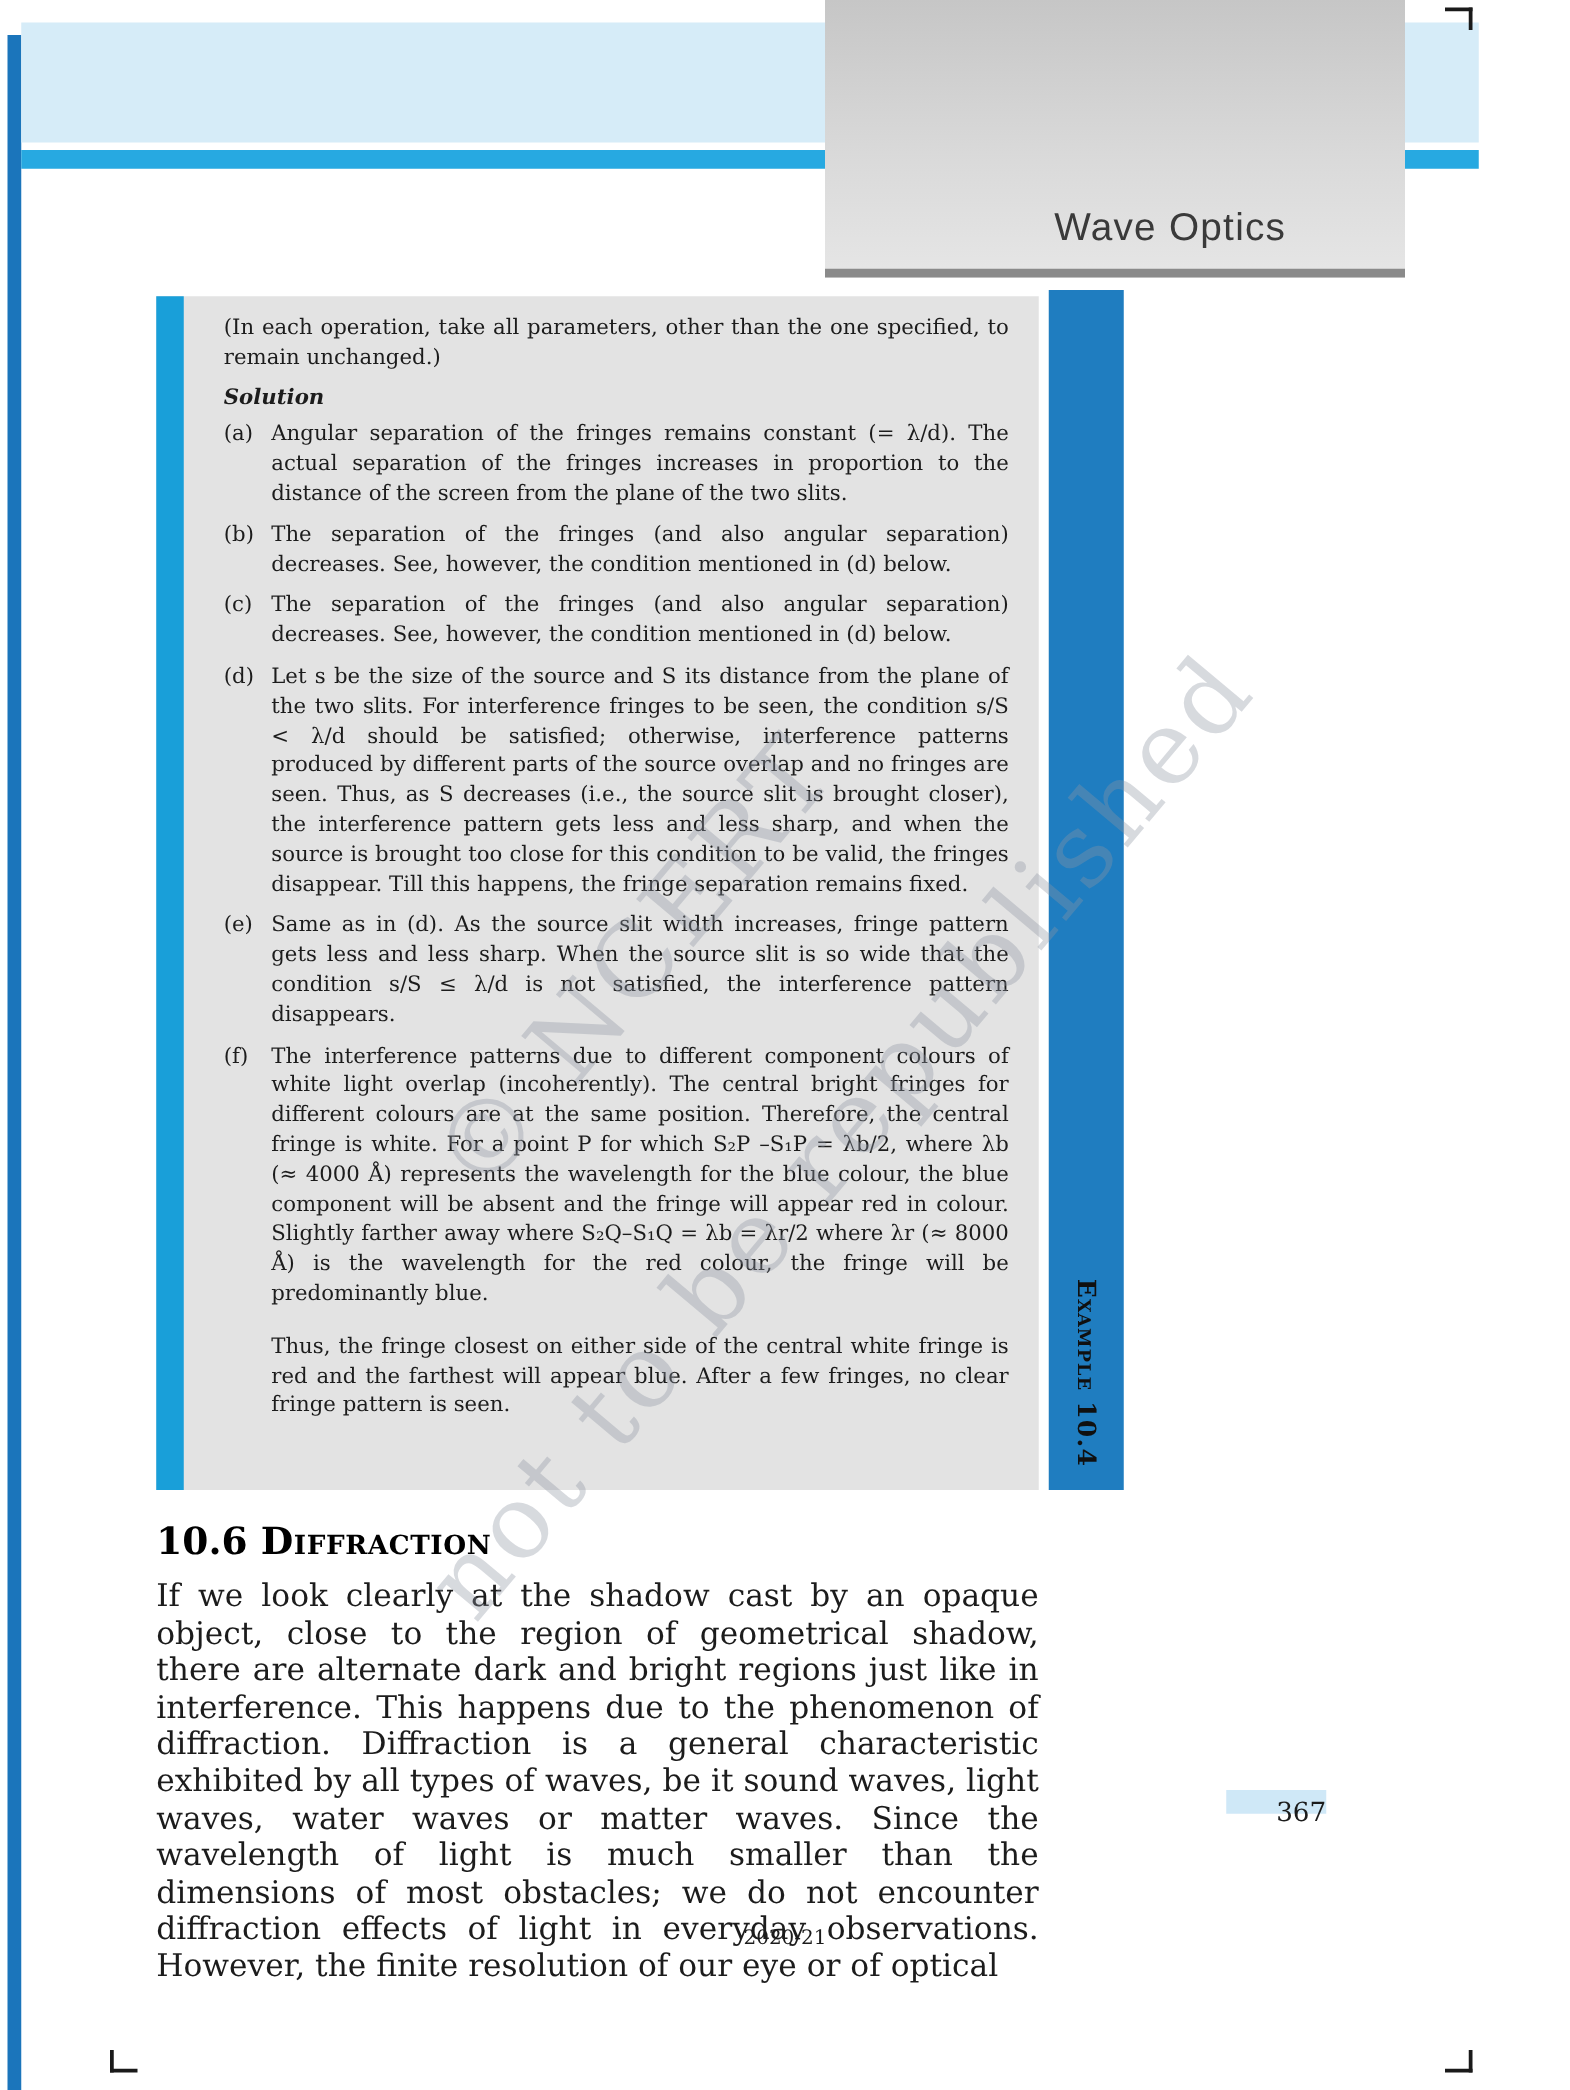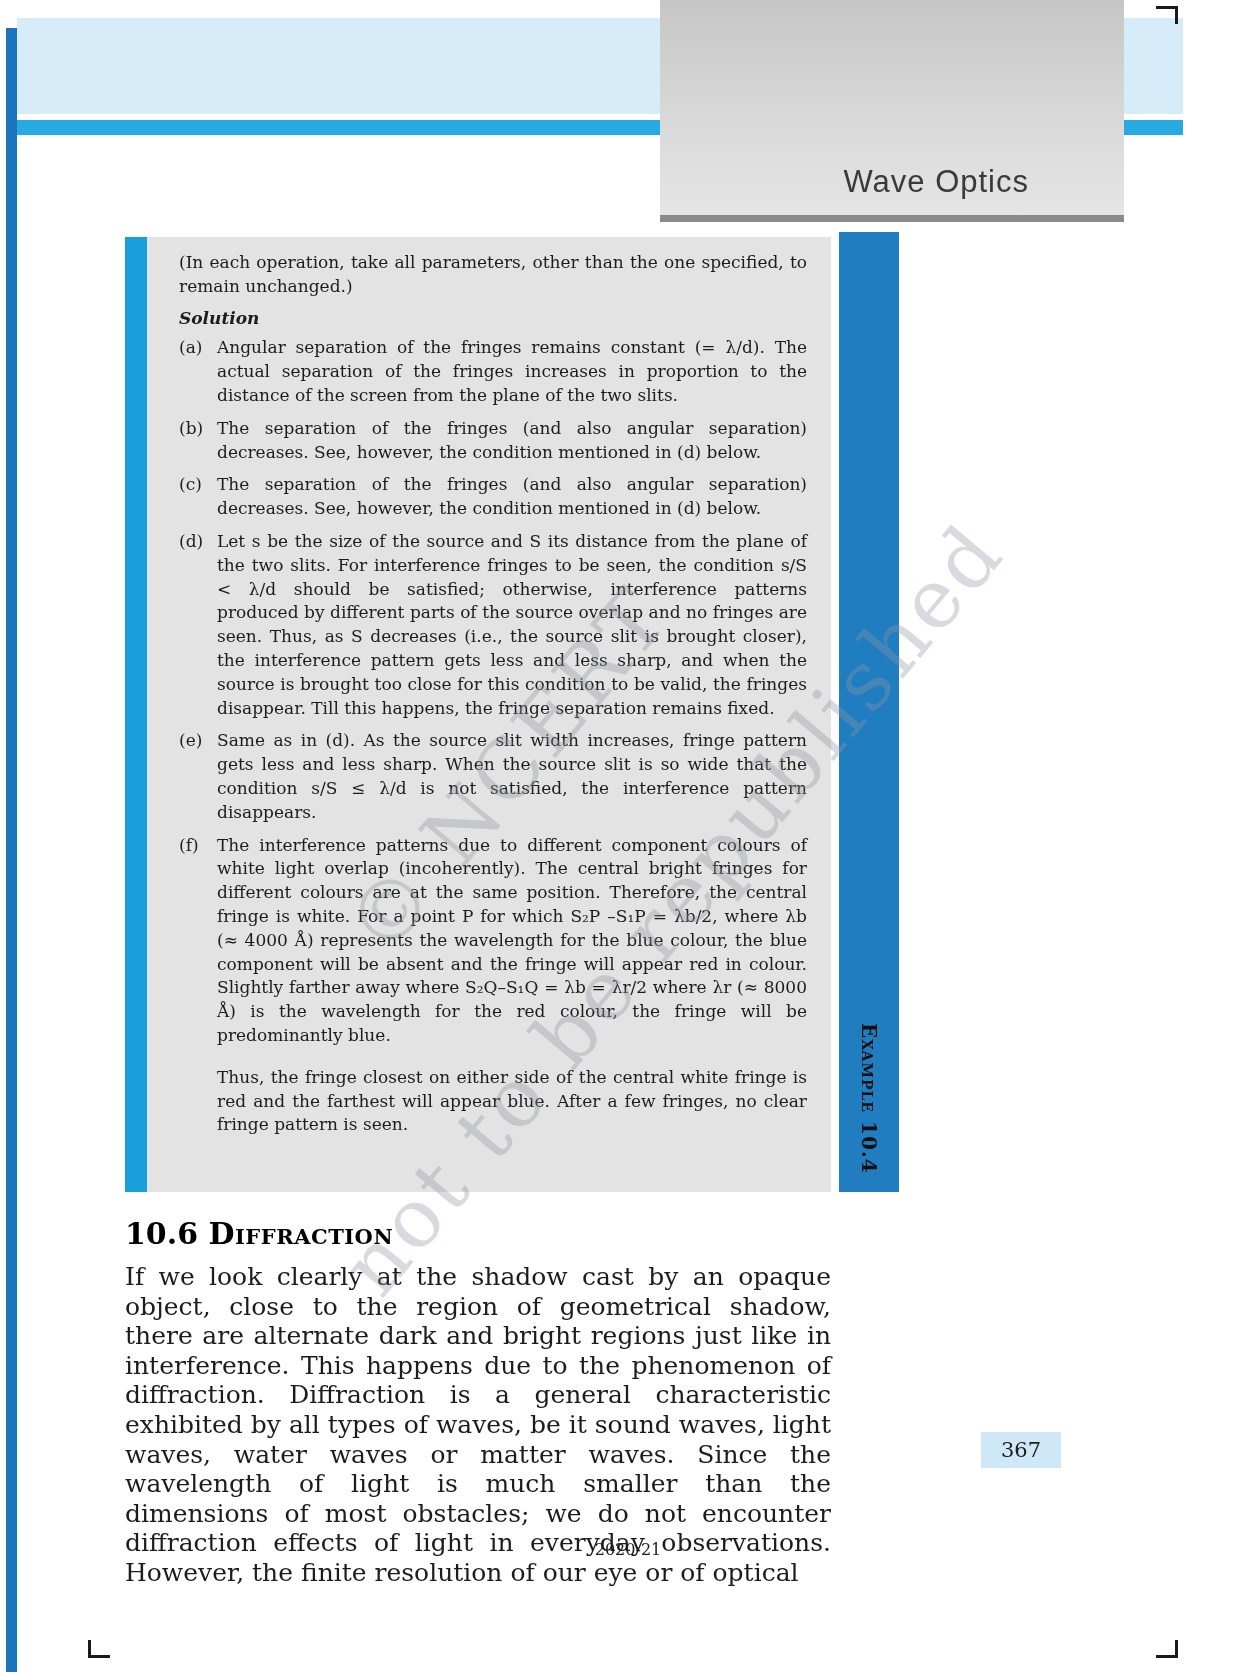--- a/index.html
+++ b/index.html
@@ -122,23 +122,23 @@
     font-size: 25px;
     line-height: 29.6px;
     text-align: justify;
     z-index: 2;
   }
 
   
   .pagenum-box {
     position: absolute;
     left: 981px; top: 1432px;
-    width: 80px; height: 36px;
+    width: 80px; height: 19px;
     background: #cfe8f7;
-    text-align: center;
+    text-align: right;
     line-height: 36px;
     font-size: 21px;
     z-index: 2;
   }
   .footer {
     position: absolute;
     left: 0; right: 0; top: 1540px;
     text-align: center;
     font-size: 16px;
     z-index: 2;

